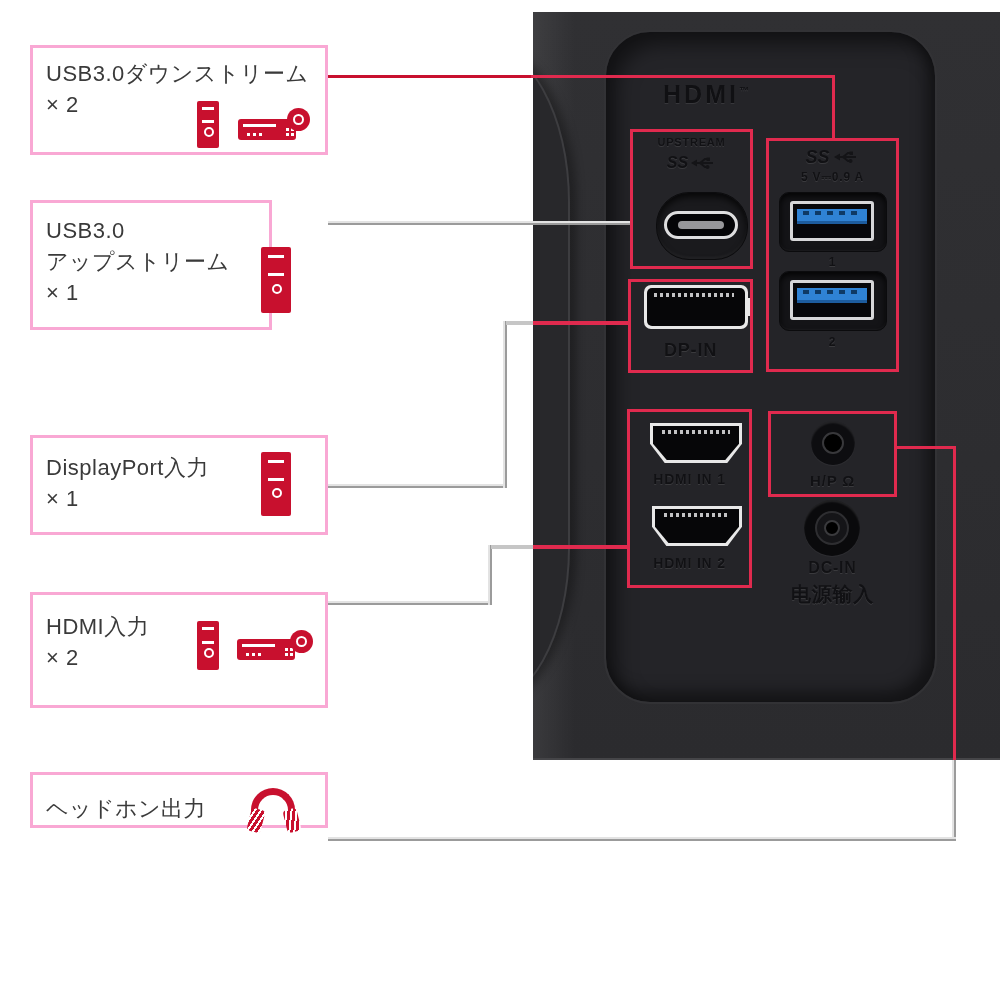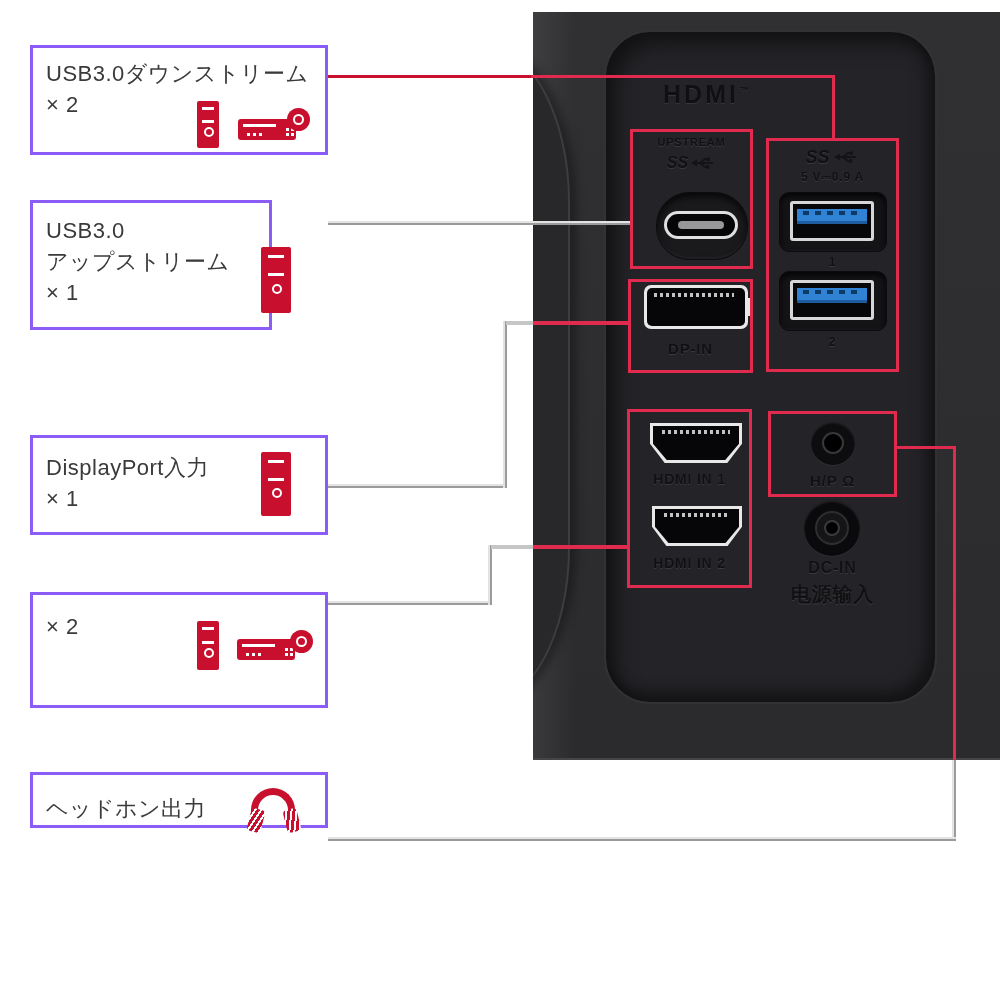--- a/index.html
+++ b/index.html
@@ -1,19 +1,19 @@
 <!DOCTYPE html>
 <html><head>
 <meta charset="utf-8">
 <style>
   html,body{margin:0;padding:0;background:#fff;}
   #stage{position:relative;width:1000px;height:1000px;background:#ffffff;overflow:hidden;
          font-family:"Liberation Sans","DejaVu Sans",sans-serif;}
   
-  .callout{position:absolute;background:#fff;border:3px solid #8b5cf6;box-sizing:border-box;z-index:6;}
+  .callout{position:absolute;background:#fff;border:3px solid #f9a8d4;box-sizing:border-box;z-index:6;}
   .ctext{position:absolute;left:13px;top:0;right:8px;color:#3a3a3a;font-size:22px;line-height:31px;letter-spacing:.5px;}
   .cline{display:block;}
   
   .ln{position:absolute;z-index:4;}
   .ln.pred{background:#e02a4e;}
   .ln.gray-h{background:linear-gradient(to bottom,#e3e3e3 0 45%,#9b9b9b 45%);}
   .ln.gray-v{background:linear-gradient(to right,#e3e3e3 0 45%,#9b9b9b 45%);}
   
   .tower{position:absolute;background:#c8102e;border-radius:2px;z-index:7;}
   .tower i{position:absolute;left:22%;right:22%;height:3px;background:#fff;}
@@ -148,20 +148,21 @@
     </div>
   </div>
   <div class="tower" style="left:261px;top:452px;width:30px;height:64px;">
     <i class="b1"></i>
       <i class="b2"></i>
       <span class="ring"></span>
     </div>
 
   <div class="callout" style="left:30px;top:592px;width:298px;height:116px;">
     <div class="ctext" style="top:16px;">
+      <span class="cline">HDMI入力</span>
       <span class="cline">× 2</span>
     </div>
   </div>
   <div class="tower" style="left:197px;top:621px;width:22px;height:49px;">
     <i class="b1"></i>
       <i class="b2"></i>
       <span class="ring"></span>
     </div>
   <div class="player" style="left:237px;top:639px;width:58px;height:21px;">
     <span class="slot"></span>
@@ -229,21 +230,21 @@
         </div>
     </div>
     <div class="eng" style="left:233px;top:323px;width:133px;font-size:12px;">2</div>
     <div class="pbox" style="left:233px;top:126px;width:133px;height:234px;"></div>
 
     <div class="dp-conn" style="left:111px;top:273px;">
       <div class="inner"></div>
         <div class="pins"></div>
         <div class="step"></div>
     </div>
-    <div class="eng" style="left:95px;top:328px;width:125px;font-size:15px;">DP-IN</div>
+    <div class="eng" style="left:95px;top:328px;width:125px;font-size:18px;">DP-IN</div>
     <div class="pbox" style="left:95px;top:267px;width:125px;height:94px;"></div>
 
     <div class="hdmi-conn" style="left:117px;top:411px;width:92px;height:40px;">
       <div class="inner"></div>
         <div class="pins"></div>
     </div>
     <div class="eng" style="left:94px;top:459px;width:125px;font-size:14px;">HDMI IN 1</div>
     <div class="hdmi-conn" style="left:119px;top:494px;width:90px;height:40px;">
       <div class="inner"></div>
         <div class="pins"></div>

